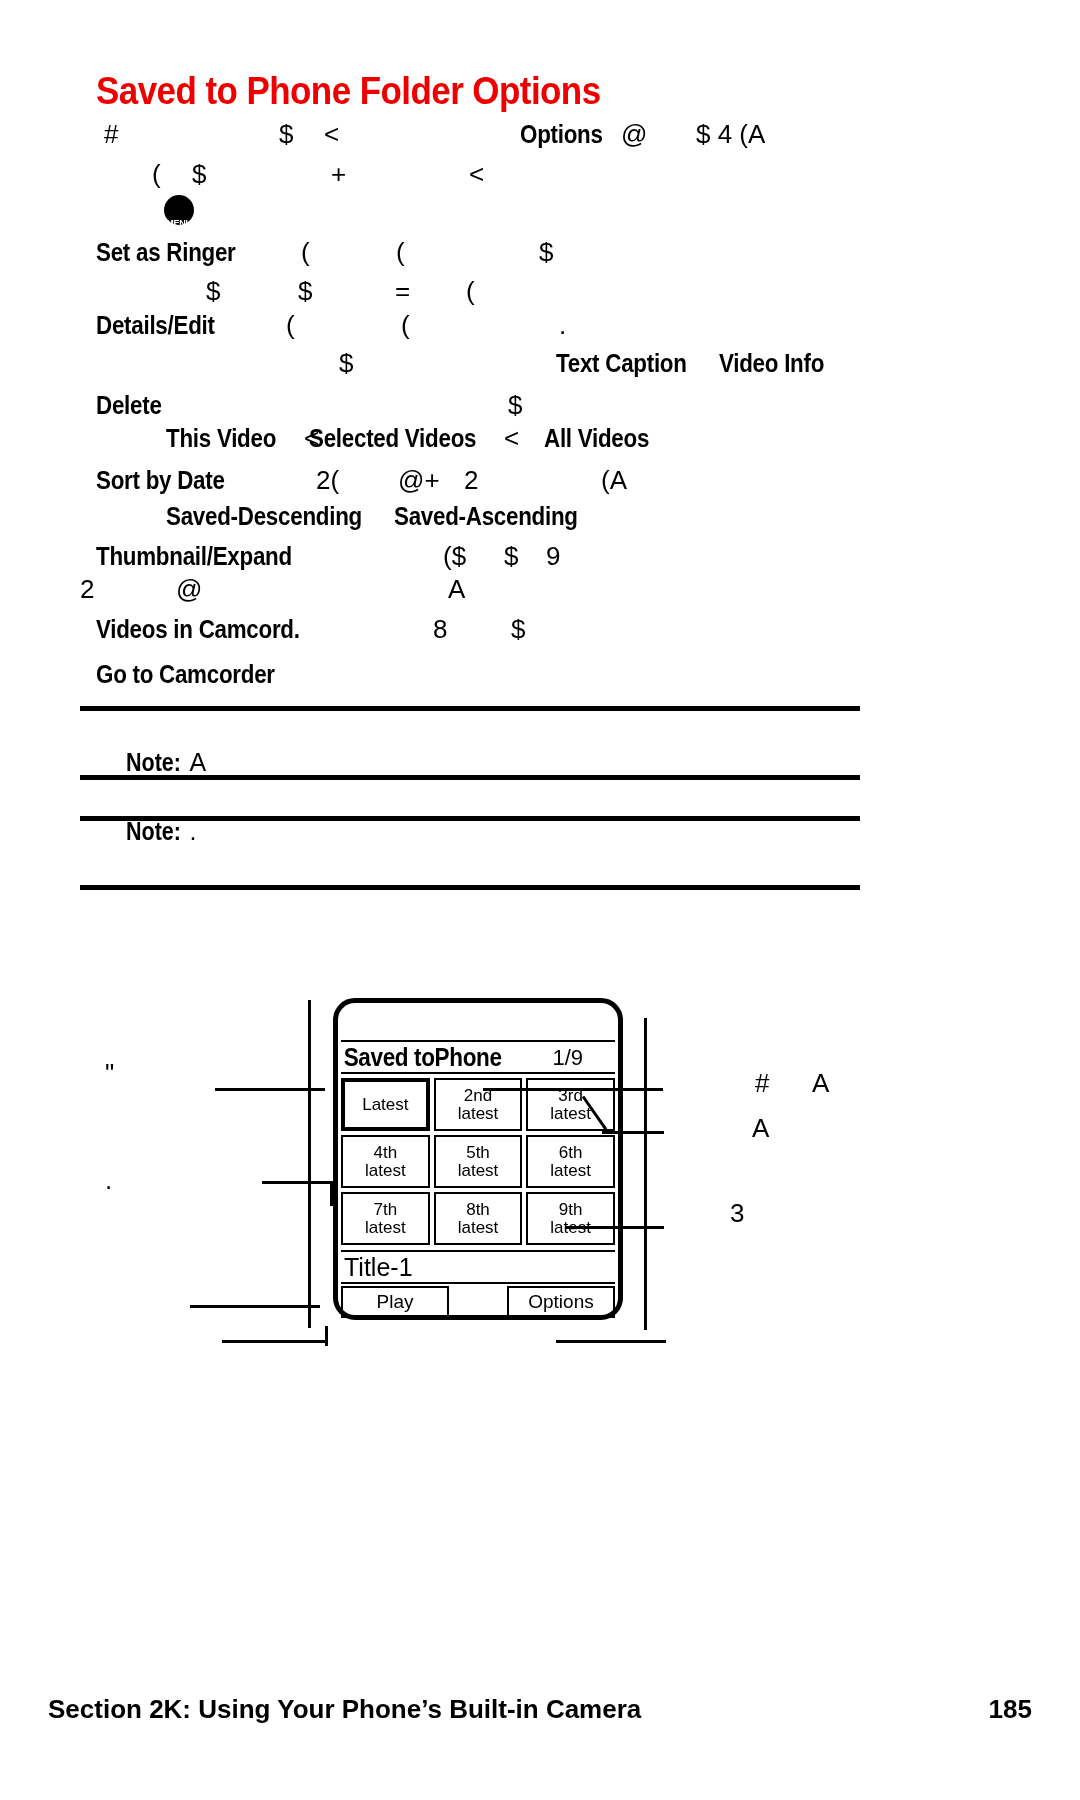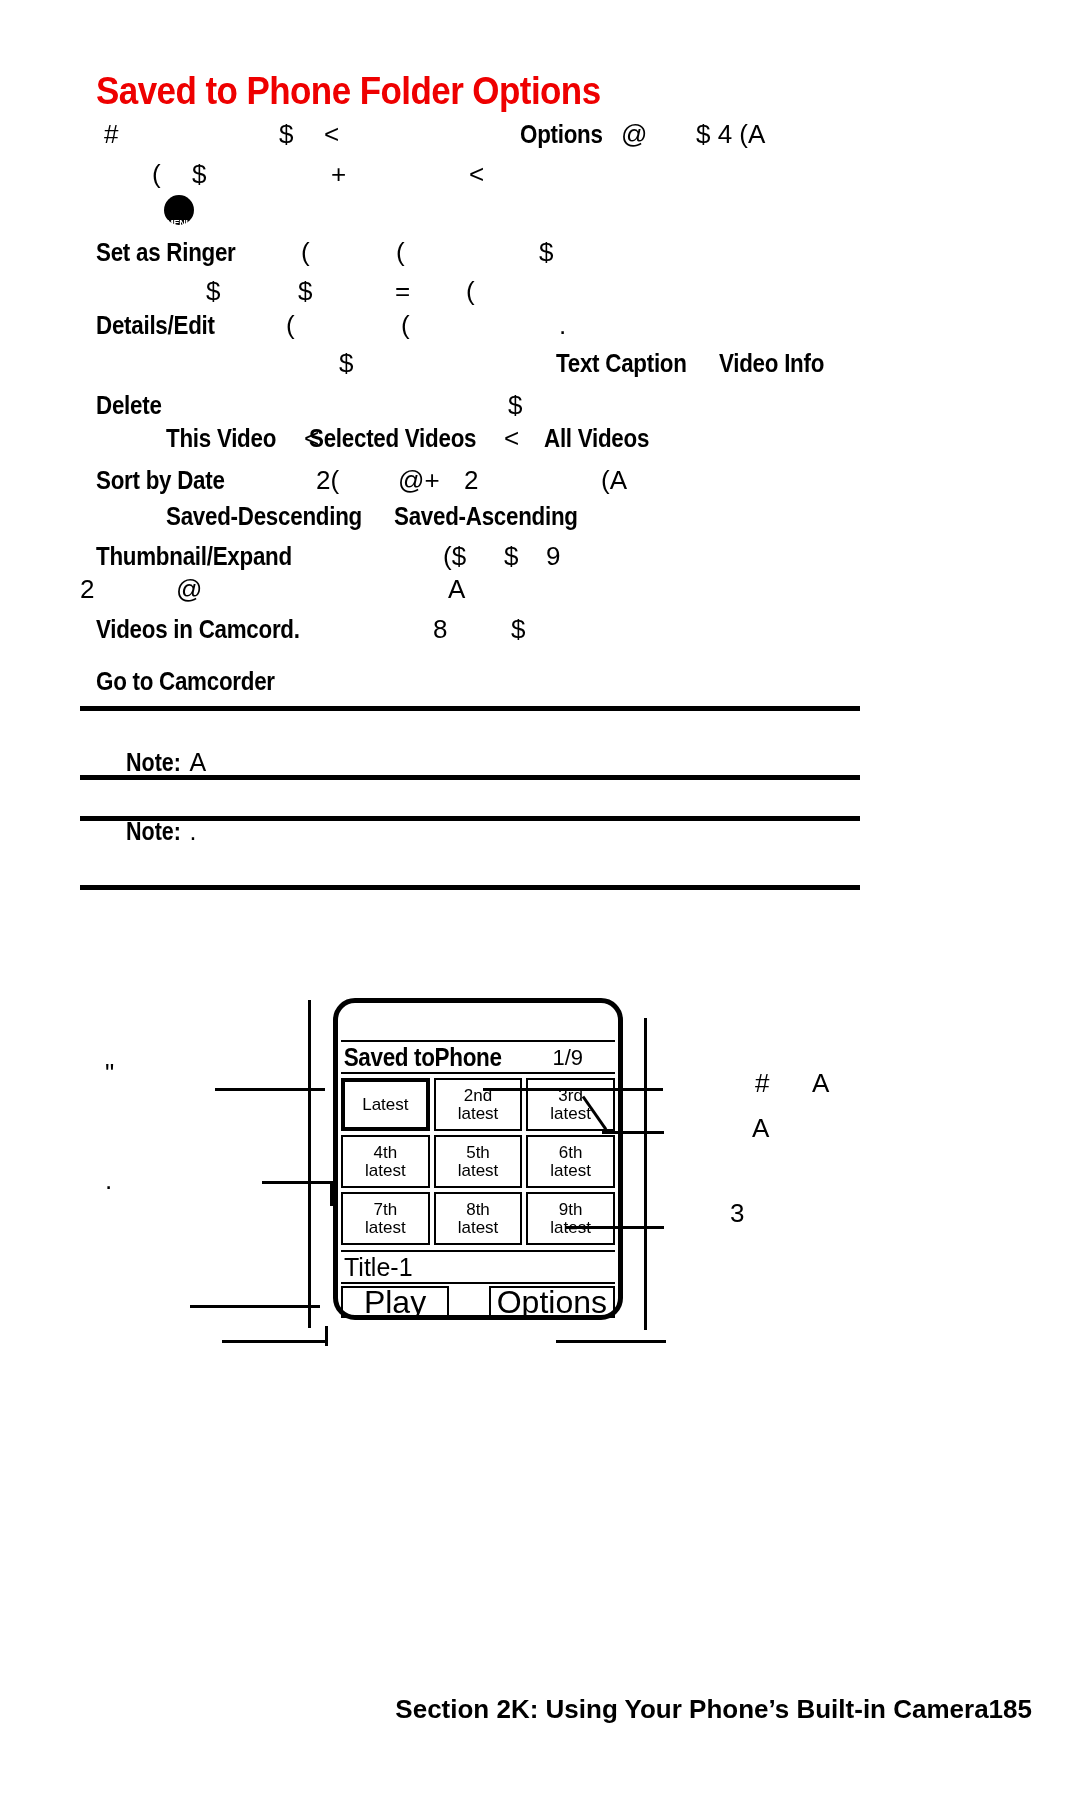--- a/index.html
+++ b/index.html
@@ -214,21 +214,21 @@
     display: flex;
     justify-content: space-between;
     border-top: 2px solid #000;
     padding-top: 2px;
   }
   .softkey {
     border: 2px solid #000;
     box-sizing: border-box;
     min-width: 108px;
     text-align: center;
-    font-size: 32px;
+    font-size: 19px;
     line-height: 28px;
     padding: 0 6px;
   }
 
   
   .leader {
     position: absolute;
     background: #000;
   }
   .leader.h { height: 3px; }
@@ -247,21 +247,21 @@
     white-space: pre;
   }
 
   
   .footer {
     position: absolute;
     left: 48px;
     right: 48px;
     top: 1694px;
     display: flex;
-    justify-content: flex-end;
+    justify-content: space-between;
     align-items: baseline;
     font-size: 26px;
     font-weight: bold;
   }
   .footer-left span, .footer-right span {
     display: inline-block;
   }
 </style>
 </head>
 <body>
@@ -355,21 +355,21 @@
       <span class="tok plain abs" style="left:80px;">@</span>
       <span class="tok plain abs" style="left:352px;">A</span>
     </div>
 
     <div class="line" style="height:45px;">
       <span class="tok bold abs" style="left:0px;">Videos in Camcord.</span>
       <span class="tok plain abs" style="left:337px;">8</span>
       <span class="tok plain abs" style="left:415px;">$</span>
     </div>
 
-    <div class="line" style="height:38px;margin-top:7px;">
+    <div class="line" style="height:38px;">
       <span class="tok bold abs" style="left:0px;">Go to Camcorder</span>
     </div>
   </div>
 
   <div class="note-box" style="top:775px;">
     <div class="note-inner">
       <span class="note-label">Note:</span><span class="note-text">.</span>
     </div>
   </div>
 

